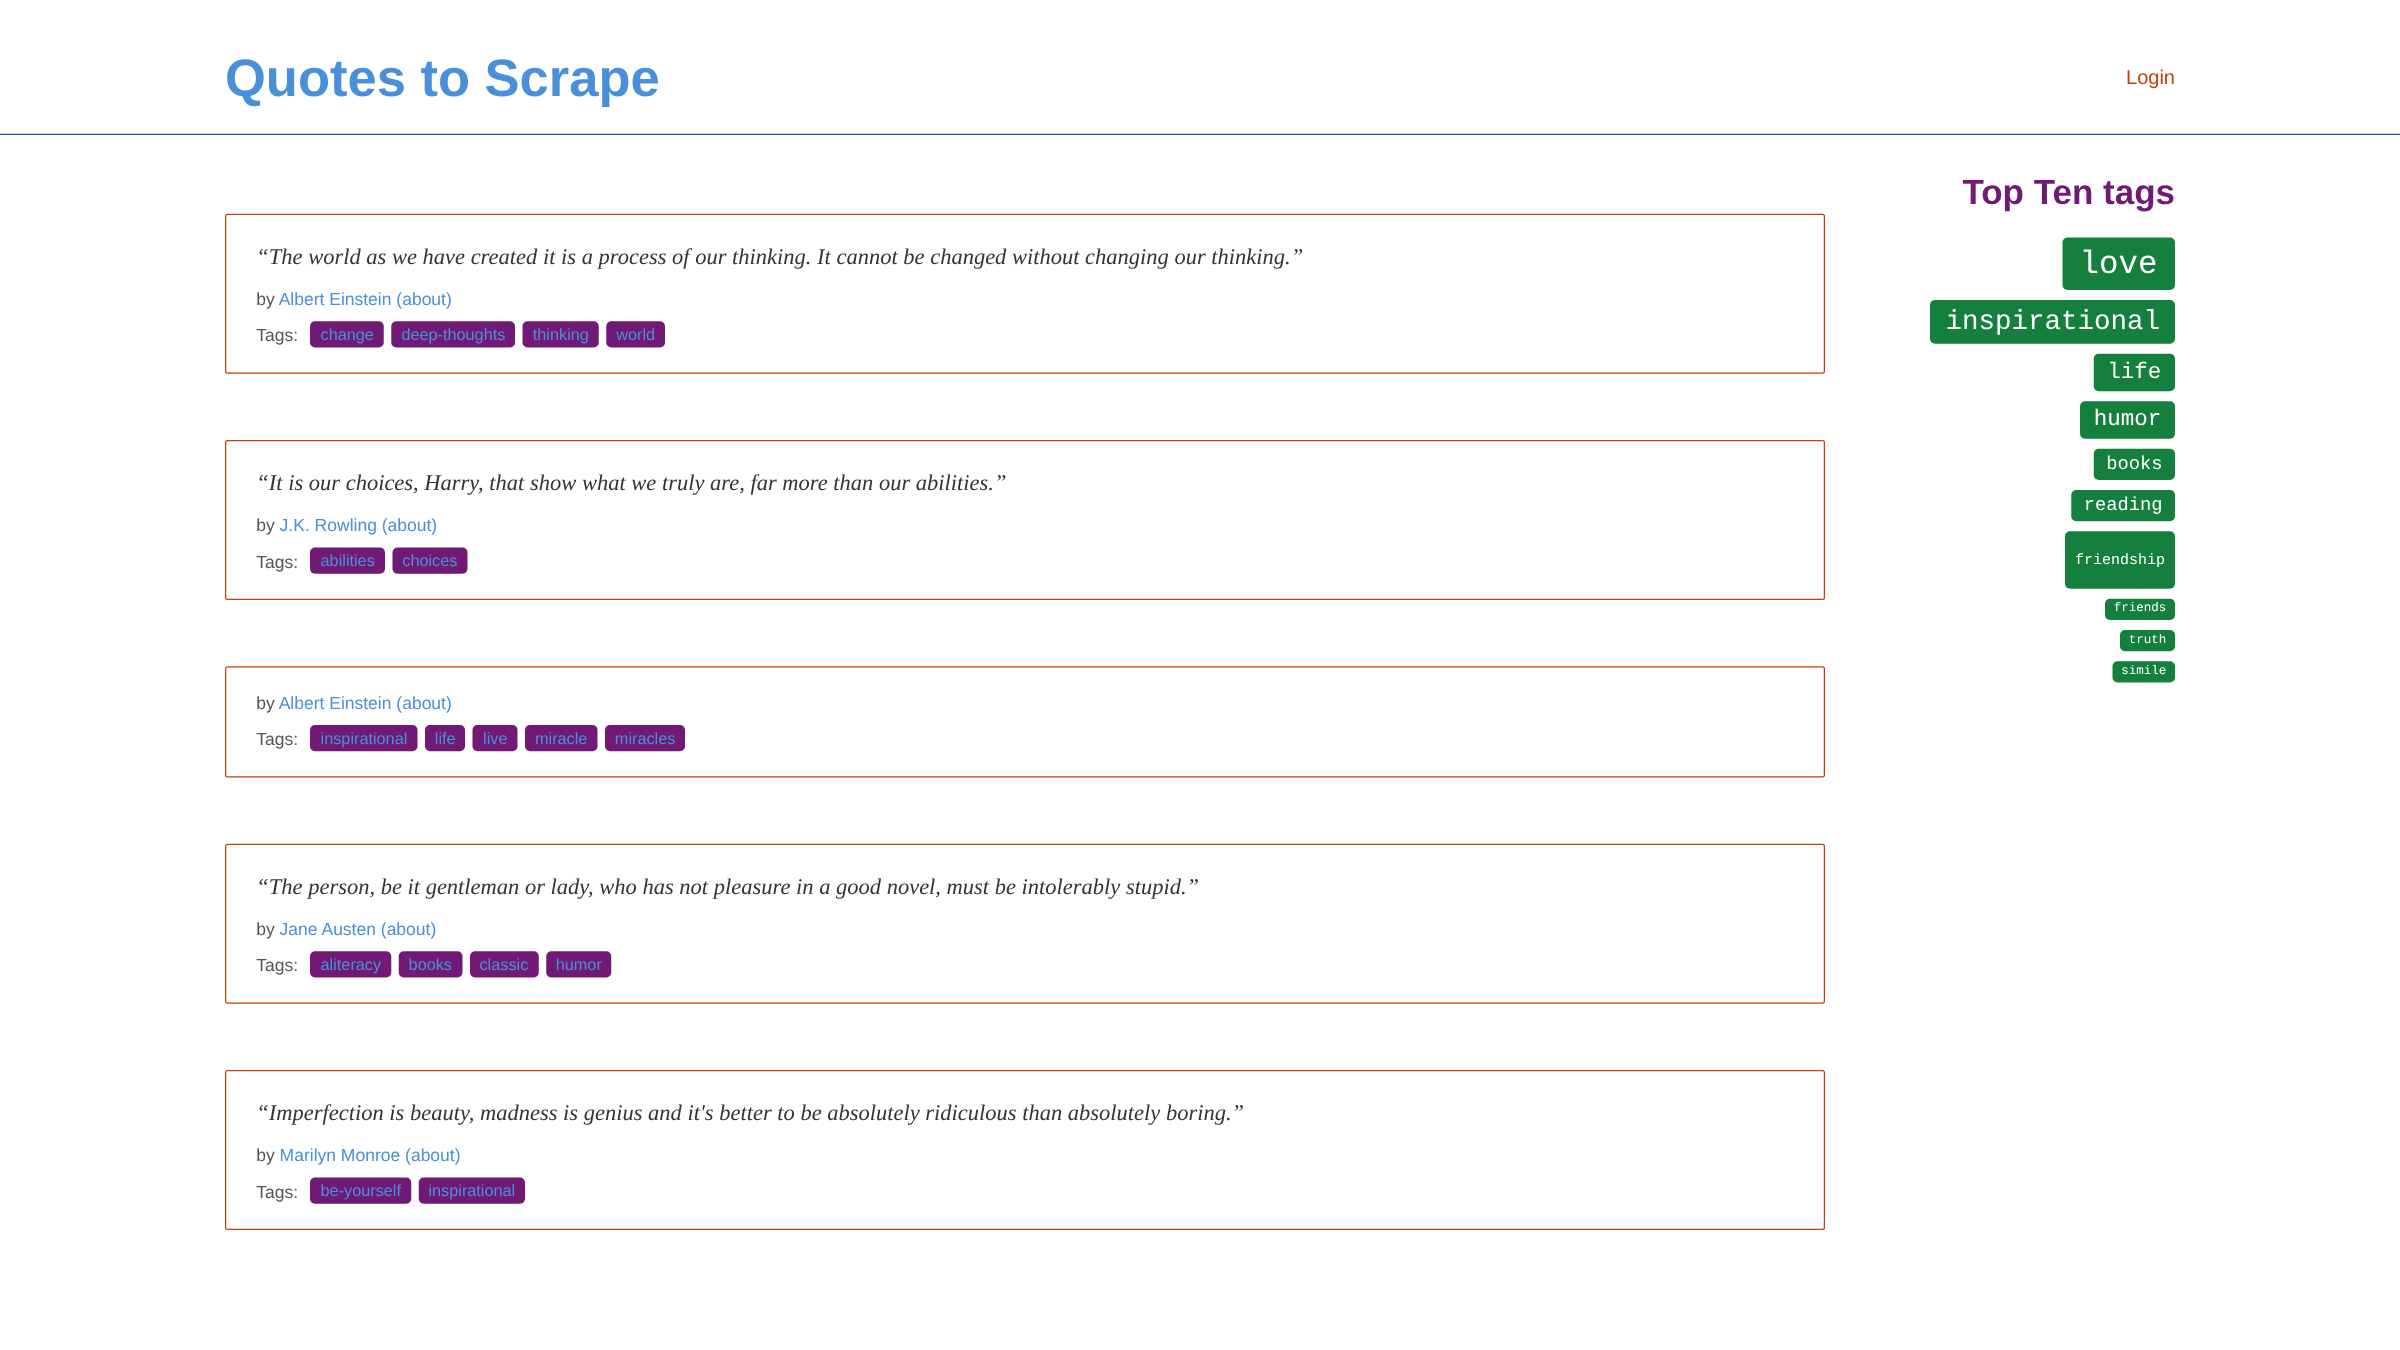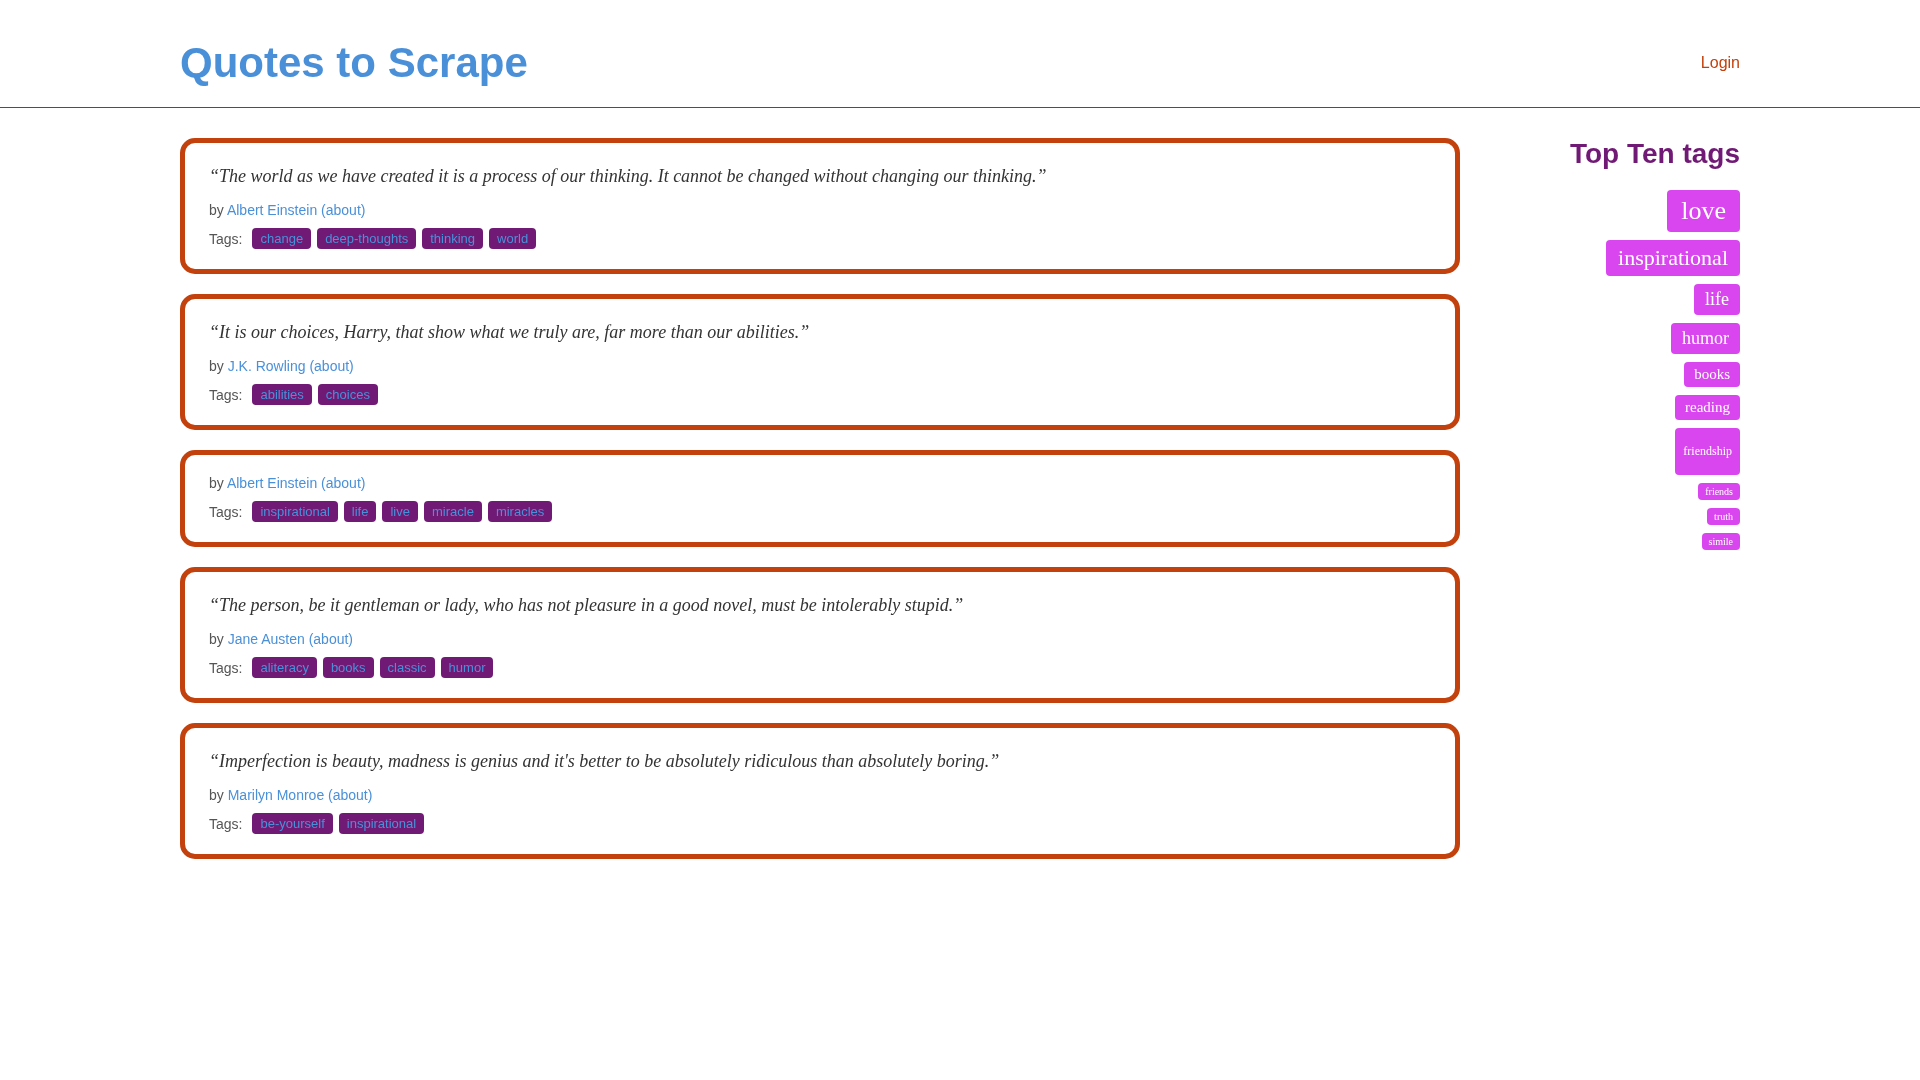--- a/index.html
+++ b/index.html
@@ -46,24 +46,25 @@
     }
 
     .quotes-section {
       flex: 1;
       display: flex;
       flex-direction: column;
       gap: 20px;
     }
 
     .quote-card {
-      border: 5px solid #c2410c;
-      border-radius: 15px;
+      border: 1px solid #c2410c;
+      border-radius: 2px;
       padding: 20px 24px;
       background: #fff;
+      margin-top: 33px;
     }
 
     .quote-text {
       font-style: italic;
       font-size: 18px;
       color: #333;
       line-height: 1.5;
       margin-bottom: 12px;
     }
 
@@ -117,25 +118,25 @@
     }
 
     .top-tags {
       display: flex;
       flex-direction: column;
       align-items: flex-end;
       gap: 8px;
     }
 
     .top-tag {
-      background-color: #d946ef;
+      background-color: #15803d;
       color: #fff;
       border-radius: 4px;
       padding: 4px 10px;
-      font-family: Liberation Serif, serif;
+      font-family: Liberation Mono, monospace;
       cursor: pointer;
       white-space: nowrap;
     }
 
     .top-tag.size-xl {
       font-size: 26px;
       padding: 6px 14px;
     }
 
     .top-tag.size-lg {

